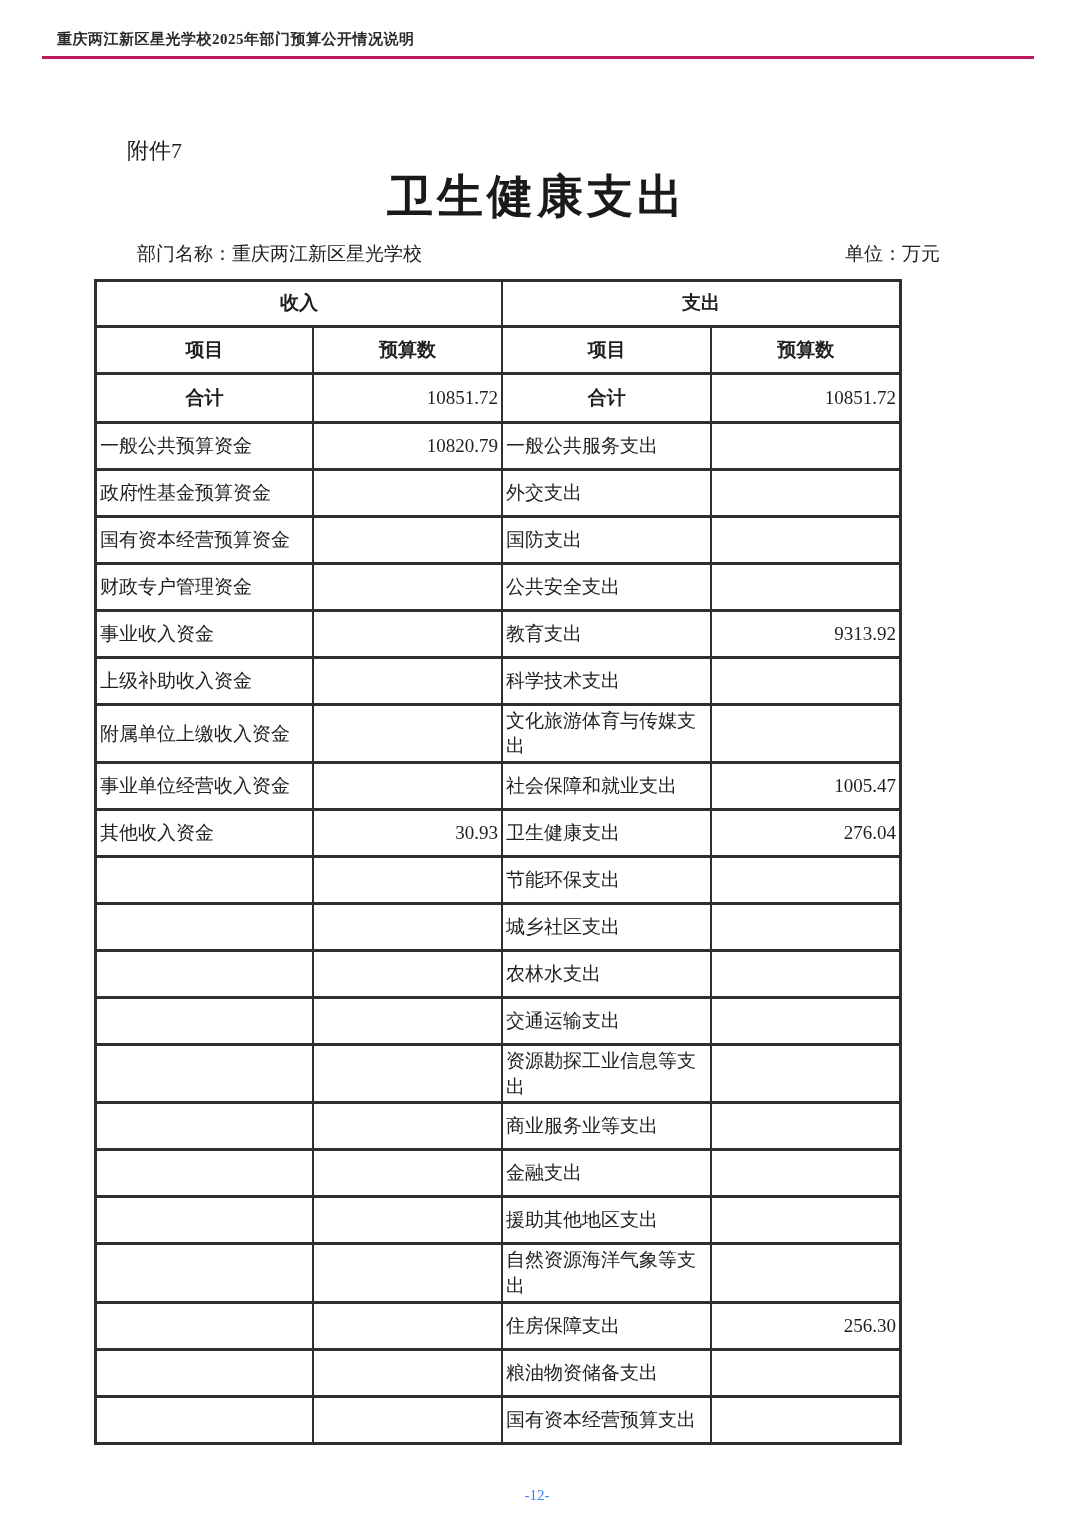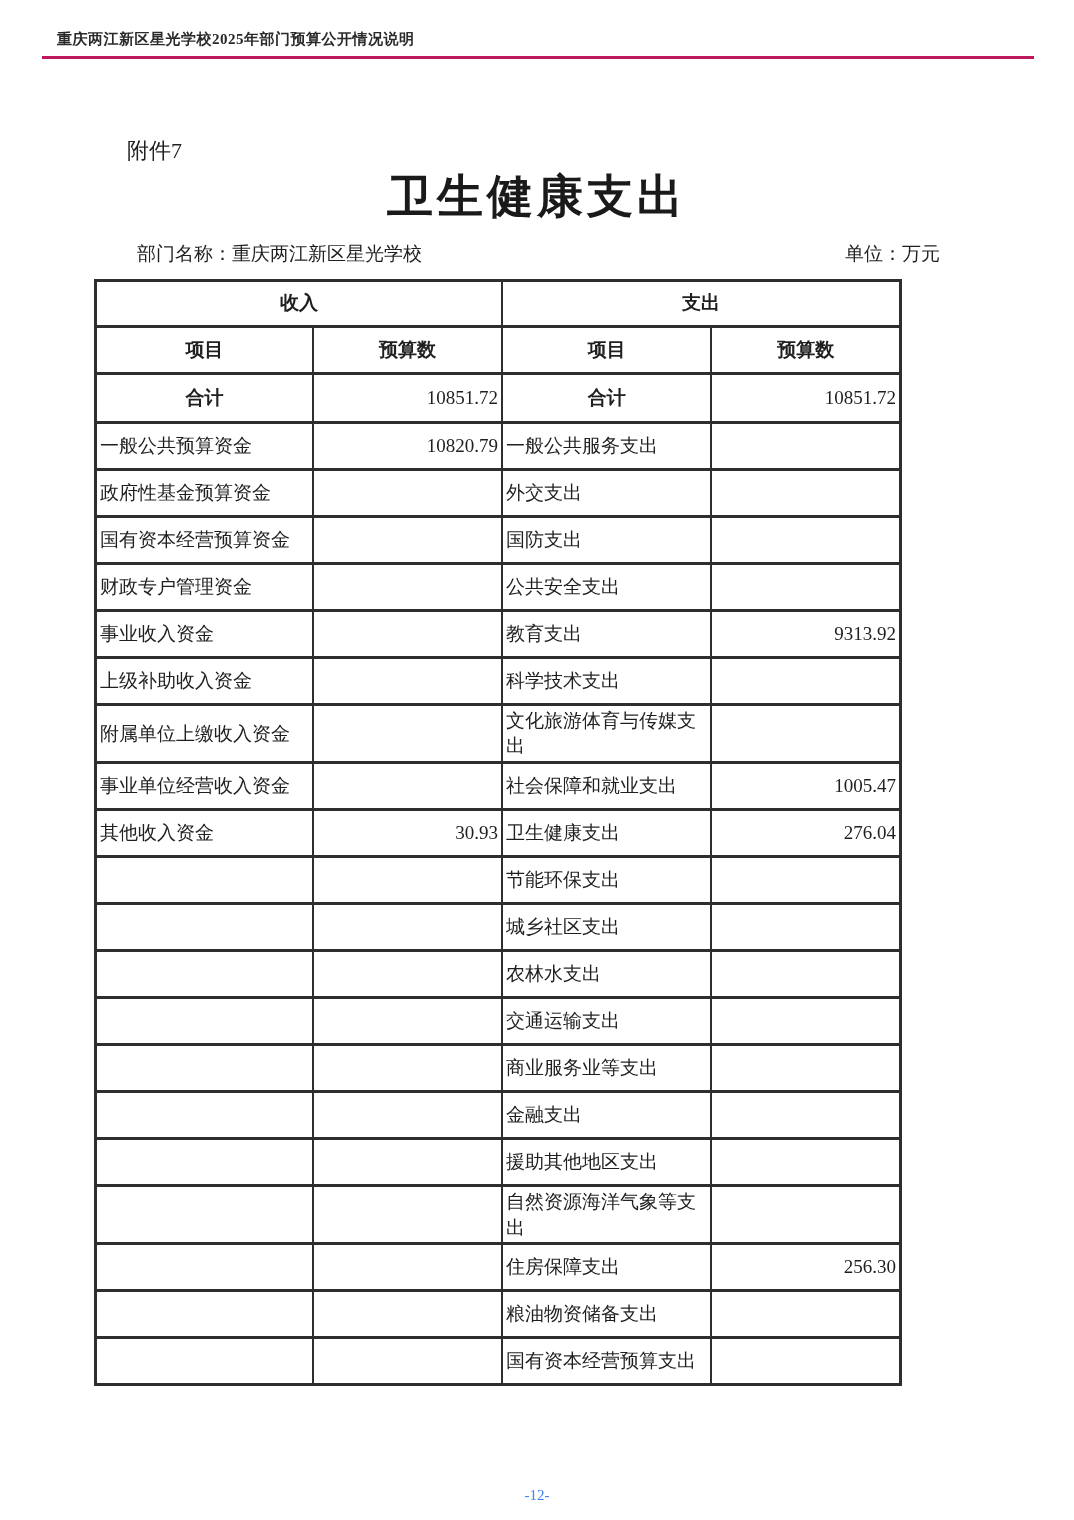--- a/index.html
+++ b/index.html
@@ -201,20 +201,26 @@
       </tr>
       <tr class="data-row">
         <td class="cell-label"></td>
         <td class="cell-value"></td>
         <td class="cell-label">交通运输支出</td>
         <td class="cell-value"></td>
       </tr>
       <tr class="data-row">
         <td class="cell-label"></td>
         <td class="cell-value"></td>
+        <td class="cell-label">资源勘探工业信息等支出</td>
+        <td class="cell-value"></td>
+      </tr>
+      <tr class="data-row">
+        <td class="cell-label"></td>
+        <td class="cell-value"></td>
         <td class="cell-label">商业服务业等支出</td>
         <td class="cell-value"></td>
       </tr>
       <tr class="data-row">
         <td class="cell-label"></td>
         <td class="cell-value"></td>
         <td class="cell-label">金融支出</td>
         <td class="cell-value"></td>
       </tr>
       <tr class="data-row">

